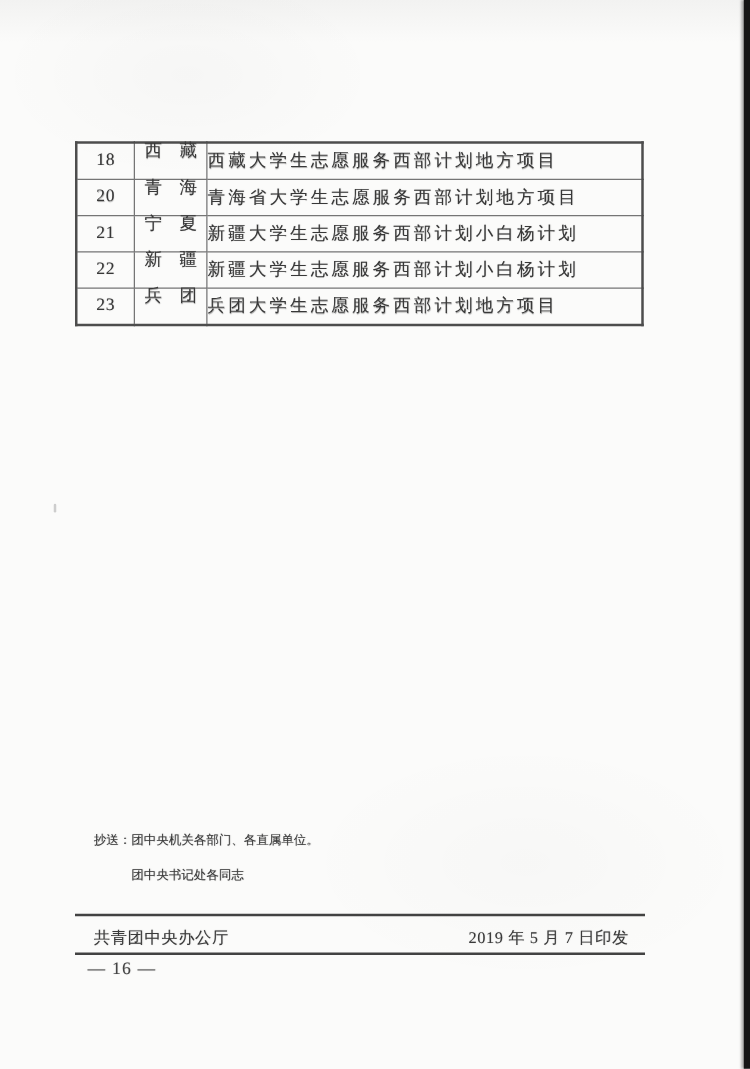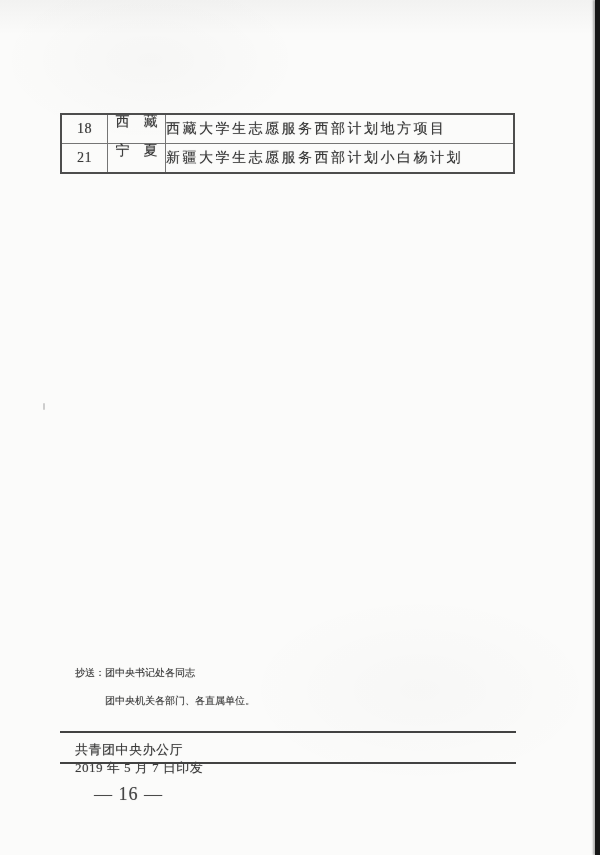--- a/index.html
+++ b/index.html
@@ -104,62 +104,81 @@
     position: absolute;
     left: 75px;
     top: 741px;
     width: 428px;
     display: flex;
     justify-content: space-between;
     font-size: 13px;
     color: #3a3a3a;
     letter-spacing: 0.5px;
     text-shadow: 0.3px 0.3px 0.7px rgba(90,90,90,0.5);
-    flex-direction: column;
   }
   .page-number {
     position: absolute;
     left: 70px;
-    top: 784px;
-    font-size: 18px;
+    top: 768px;
+    font-size: 14px;
     color: #454545;
     letter-spacing: 1px;
     text-shadow: 0.3px 0.3px 0.7px rgba(90,90,90,0.5);
-    margin-left: 24px;
   }
 </style>
 </head>
 <body>
 
 <div class="page">
 
   <table class="regions">
     <tbody>
       <tr>
         <td class="c-no">18</td>
         <td class="c-region">
             <span class="region-name">西藏</span>
           </td>
         <td class="c-project">西藏大学生志愿服务西部计划地方项目</td>
       </tr>
       <tr>
+        <td class="c-no">20</td>
+        <td class="c-region">
+            <span class="region-name">青海</span>
+          </td>
+        <td class="c-project">青海省大学生志愿服务西部计划地方项目</td>
+      </tr>
+      <tr>
         <td class="c-no">21</td>
         <td class="c-region">
             <span class="region-name">宁夏</span>
           </td>
         <td class="c-project">新疆大学生志愿服务西部计划小白杨计划</td>
+      </tr>
+      <tr>
+        <td class="c-no">22</td>
+        <td class="c-region">
+            <span class="region-name">新疆</span>
+          </td>
+        <td class="c-project">新疆大学生志愿服务西部计划小白杨计划</td>
+      </tr>
+      <tr>
+        <td class="c-no">23</td>
+        <td class="c-region">
+            <span class="region-name">兵团</span>
+          </td>
+        <td class="c-project">兵团大学生志愿服务西部计划地方项目</td>
       </tr>
     </tbody>
   </table>
 
   <div class="cc-block">
     <span class="cc-label">抄送：</span>
     <span class="cc-lines">
+      <span style="display:block">团中央机关各部门、各直属单位。</span>
       <span style="display:block">团中央书记处各同志</span>
-      <span style="display:block">团中央机关各部门、各直属单位。</span>
     </span>
   </div>
 
   <div class="rule rule-top"></div>
 
   <div class="issue-row">
     <span>共青团中央办公厅</span>
     <span>2019 年 5 月 7 日印发</span>
   </div>
 

